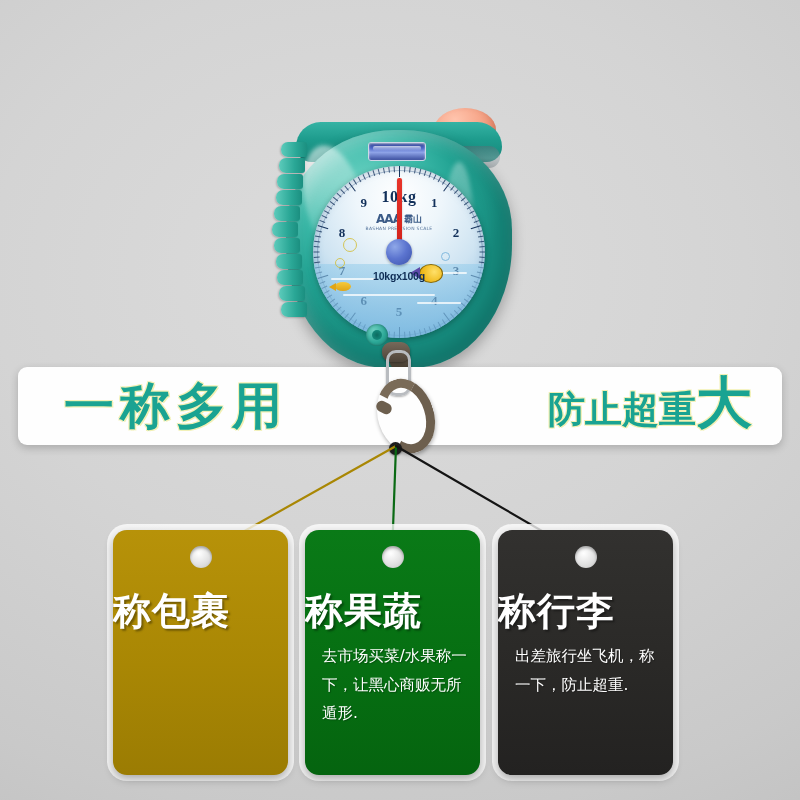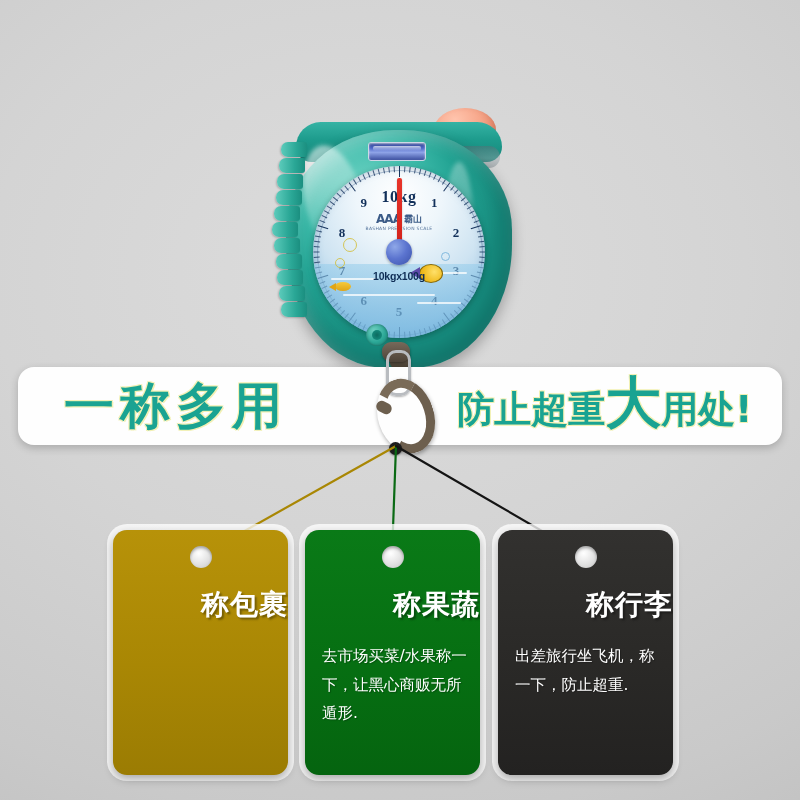--- a/index.html
+++ b/index.html
@@ -195,21 +195,21 @@
     background:#6d5f4e;transform:rotate(28deg);
   }
   .hook-knot{
     position:absolute;left:19px;top:92px;width:13px;height:13px;border-radius:50%;
     background:#1d1d1d;box-shadow:0 1px 2px rgba(0,0,0,.4);
   }
 
   
   .mid-banner{
     position:absolute;left:18px;top:367px;width:764px;height:78px;
-    background:#fefefe;border-radius:16px;
+    background:#fefefe;border-radius:9px;
     box-shadow:0 3px 8px rgba(0,0,0,.20);
     display:flex;align-items:center;
   }
   .mid-left{
     position:absolute;left:46px;top:50%;transform:translateY(-50%);
     font-size:50px;font-weight:bold;color:#1aa392;letter-spacing:6px;white-space:nowrap;
     text-shadow:1.5px 1.5px 0 #f2f0b4, -1px -1px 0 #f2f0b4, 1px -1px 0 #f2f0b4, -1px 1px 0 #f2f0b4;
   }
   .mid-right{
     position:absolute;right:30px;top:50%;transform:translateY(-50%);
@@ -228,22 +228,22 @@
     box-shadow:0 4px 10px rgba(0,0,0,.30), 0 0 0 6px rgba(255,255,255,.78);
     overflow:hidden;
   }
   .tag-hole{
     position:absolute;left:50%;top:16px;transform:translateX(-50%);
     width:22px;height:22px;border-radius:50%;
     background:radial-gradient(circle at 40% 34%, #ffffff 0%, #e2e2e2 55%, #c6c6c6 100%);
     box-shadow:inset 0 2px 3px rgba(0,0,0,.30);
   }
   .tag-title{
-    position:absolute;left:0;right:0;top:56px;text-align:right;
-    font-size:28px;font-weight:bold;color:#fff;letter-spacing:1px;white-space:nowrap;
+    position:absolute;left:0;right:0;top:56px;text-align:left;
+    font-size:38px;font-weight:bold;color:#fff;letter-spacing:1px;white-space:nowrap;
     text-shadow:2px 2px 2px rgba(0,0,0,.35);
   }
   .tag-body{
     position:absolute;left:17px;right:13px;top:112px;
     font-size:15.5px;color:#fff;line-height:1.85;
     text-align:left;text-shadow:1px 1px 1px rgba(0,0,0,.28);
   }
   #tag-0{left:113px;background:linear-gradient(180deg,#b79209 0%,#a98704 55%,#9b7c03 100%);}
   #tag-1{left:305px;background:linear-gradient(180deg,#0a7a17 0%,#066f12 55%,#05640f 100%);}
   #tag-2{left:498px;background:linear-gradient(180deg,#32312f 0%,#2a2927 55%,#232221 100%);}
@@ -635,21 +635,20 @@
 
     <div class="screw"></div>
     <div class="hook-stem"></div>
   </div>
 
   <div class="mid-banner">
     <div class="mid-left">一称多用</div>
     <div class="mid-right">
       <span>防止超重</span>
       <span class="big">大</span>
-      <span>用处!</span>
     </div>
   </div>
 
   <div class="hook-wrap">
     <div class="hook-top"></div>
     <div class="hook-ring"></div>
     <div class="hook-body"></div>
     <div class="hook-tip"></div>
     <div class="hook-knot"></div>
   </div>

